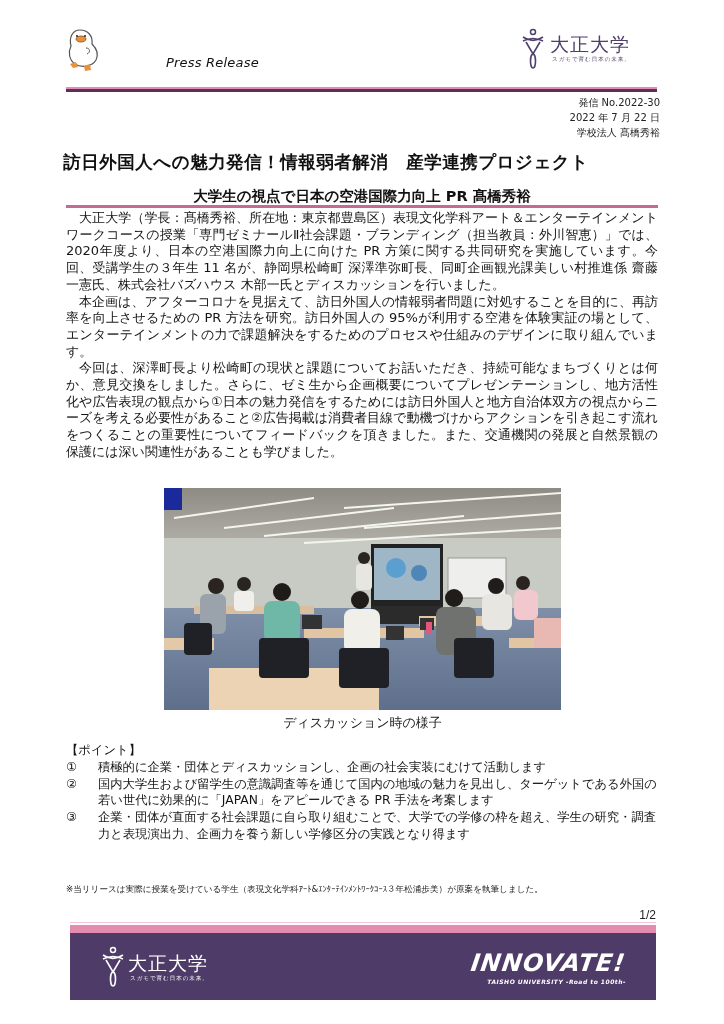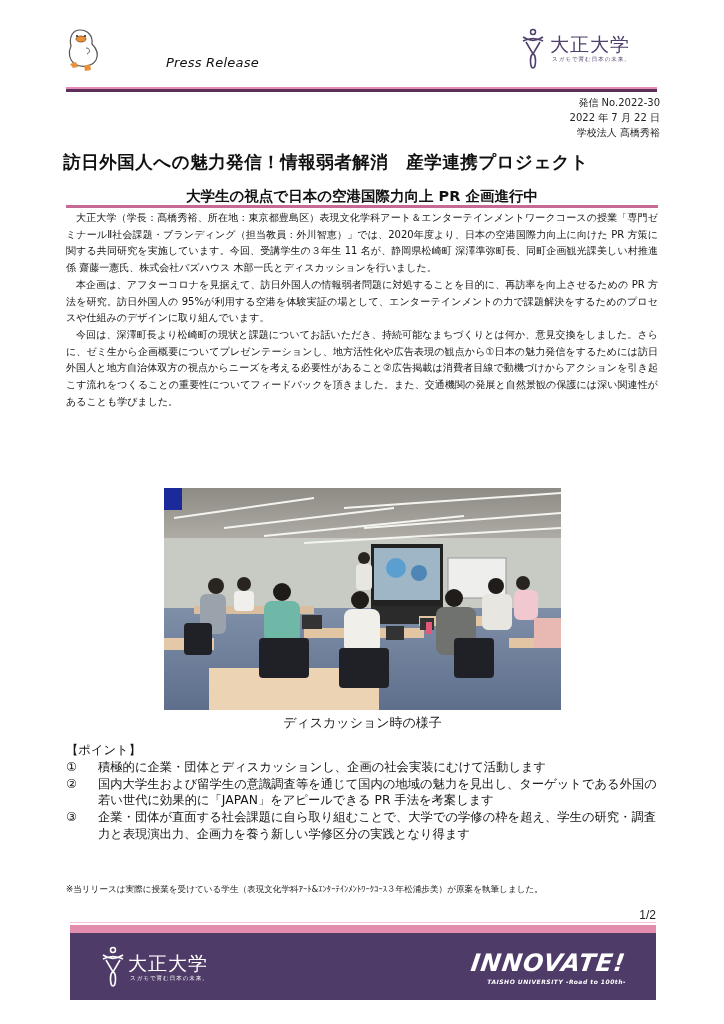--- a/index.html
+++ b/index.html
@@ -20,21 +20,21 @@
 
   .meta { right:64px; font-size:10px; line-height:15px; color:#222; }
   .meta1 { top:95px; }
   .meta2 { top:110px; }
   .meta3 { top:125px; }
 
   .title { left:0; width:652px; top:150px; text-align:center; font-size:17.5px; font-weight:bold; color:#111; letter-spacing:0.5px; }
   .subtitle { left:0; width:724px; top:187px; text-align:center; font-size:14.5px; font-weight:bold; color:#111; }
   .subline { left:66px; top:205px; width:592px; height:3px; background:#c46a95; }
 
-  .body { left:66px; top:210px; width:592px; font-size:10px; line-height:16.7px; color:#151515; text-align:justify; }
+  .body { left:66px; top:210px; width:592px; font-size:13px; line-height:16.7px; color:#151515; text-align:justify; }
   .body p { margin:0; text-indent:1em; }
 
   .photo { left:164px; top:488px; width:397px; height:222px; overflow:hidden; background:#a9aaa6; }
   .caption { left:164px; top:714px; width:397px; text-align:center; font-size:13px; color:#222; }
 
   .points { left:66px; top:742px; width:600px; font-size:12.3px; line-height:16.8px; color:#151515; }
   .points .ph { margin:0; }
   .points .pt { margin:0; display:flex; }
   .points .num { width:32px; flex:none; }
   .points .txt { flex:1; }
@@ -80,21 +80,21 @@
   <span class="tag">スガモで育む日本の未来。</span>
 </div>
 
 <div class="abs hline"></div>
 
 <div class="abs meta meta1">発信 No.2022-30</div>
 <div class="abs meta meta2">2022 年 7 月 22 日</div>
 <div class="abs meta meta3">学校法人 髙橋秀裕</div>
 
 <div class="abs title">訪日外国人への魅力発信！情報弱者解消　産学連携プロジェクト</div>
-<div class="abs subtitle">大学生の視点で日本の空港国際力向上 PR 企画進行中</div>
+<div class="abs subtitle">大学生の視点で日本の空港国際力向上 PR 髙橋秀裕</div>
 <div class="abs subline"></div>
 
 <div class="abs body">
   <p>大正大学（学長：髙橋秀裕、所在地：東京都豊島区）表現文化学科アート＆エンターテインメントワークコースの授業「専門ゼミナールⅡ社会課題・ブランディング（担当教員：外川智恵）」では、2020年度より、日本の空港国際力向上に向けた PR 方策に関する共同研究を実施しています。今回、受講学生の３年生 11 名が、静岡県松崎町 深澤準弥町長、同町企画観光課美しい村推進係 齋藤一憲氏、株式会社バズハウス 木部一氏とディスカッションを行いました。</p>
   <p>本企画は、アフターコロナを見据えて、訪日外国人の情報弱者問題に対処することを目的に、再訪率を向上させるための PR 方法を研究。訪日外国人の 95%が利用する空港を体験実証の場として、エンターテインメントの力で課題解決をするためのプロセスや仕組みのデザインに取り組んでいます。</p>
   <p>今回は、深澤町長より松崎町の現状と課題についてお話いただき、持続可能なまちづくりとは何か、意見交換をしました。さらに、ゼミ生から企画概要についてプレゼンテーションし、地方活性化や広告表現の観点から①日本の魅力発信をするためには訪日外国人と地方自治体双方の視点からニーズを考える必要性があること②広告掲載は消費者目線で動機づけからアクションを引き起こす流れをつくることの重要性についてフィードバックを頂きました。また、交通機関の発展と自然景観の保護には深い関連性があることも学びました。</p>
 </div>
 
 <div class="abs photo">
   <svg width="397" height="222" viewBox="0 0 397 222">

